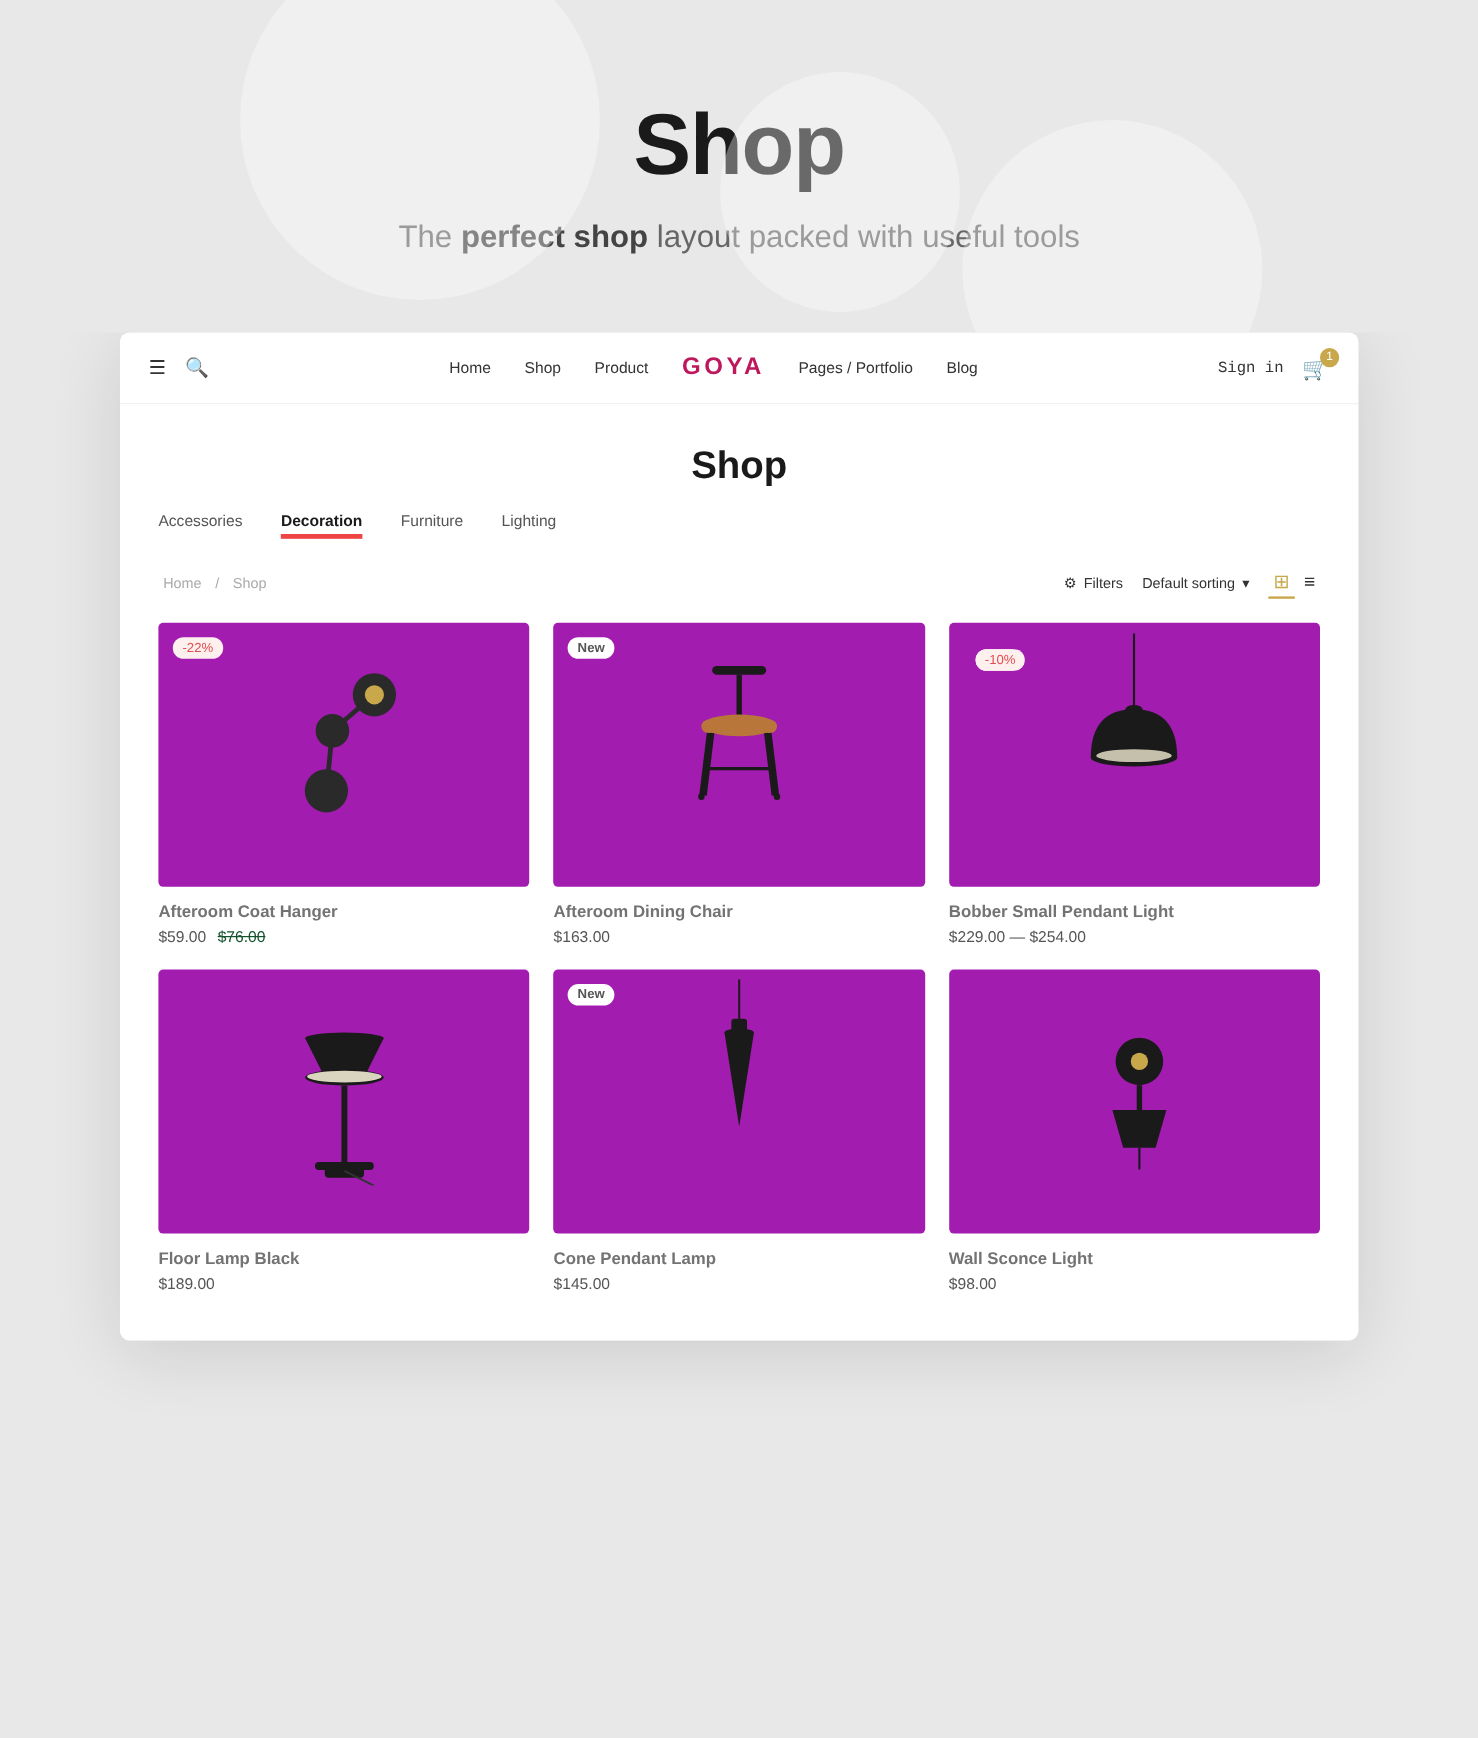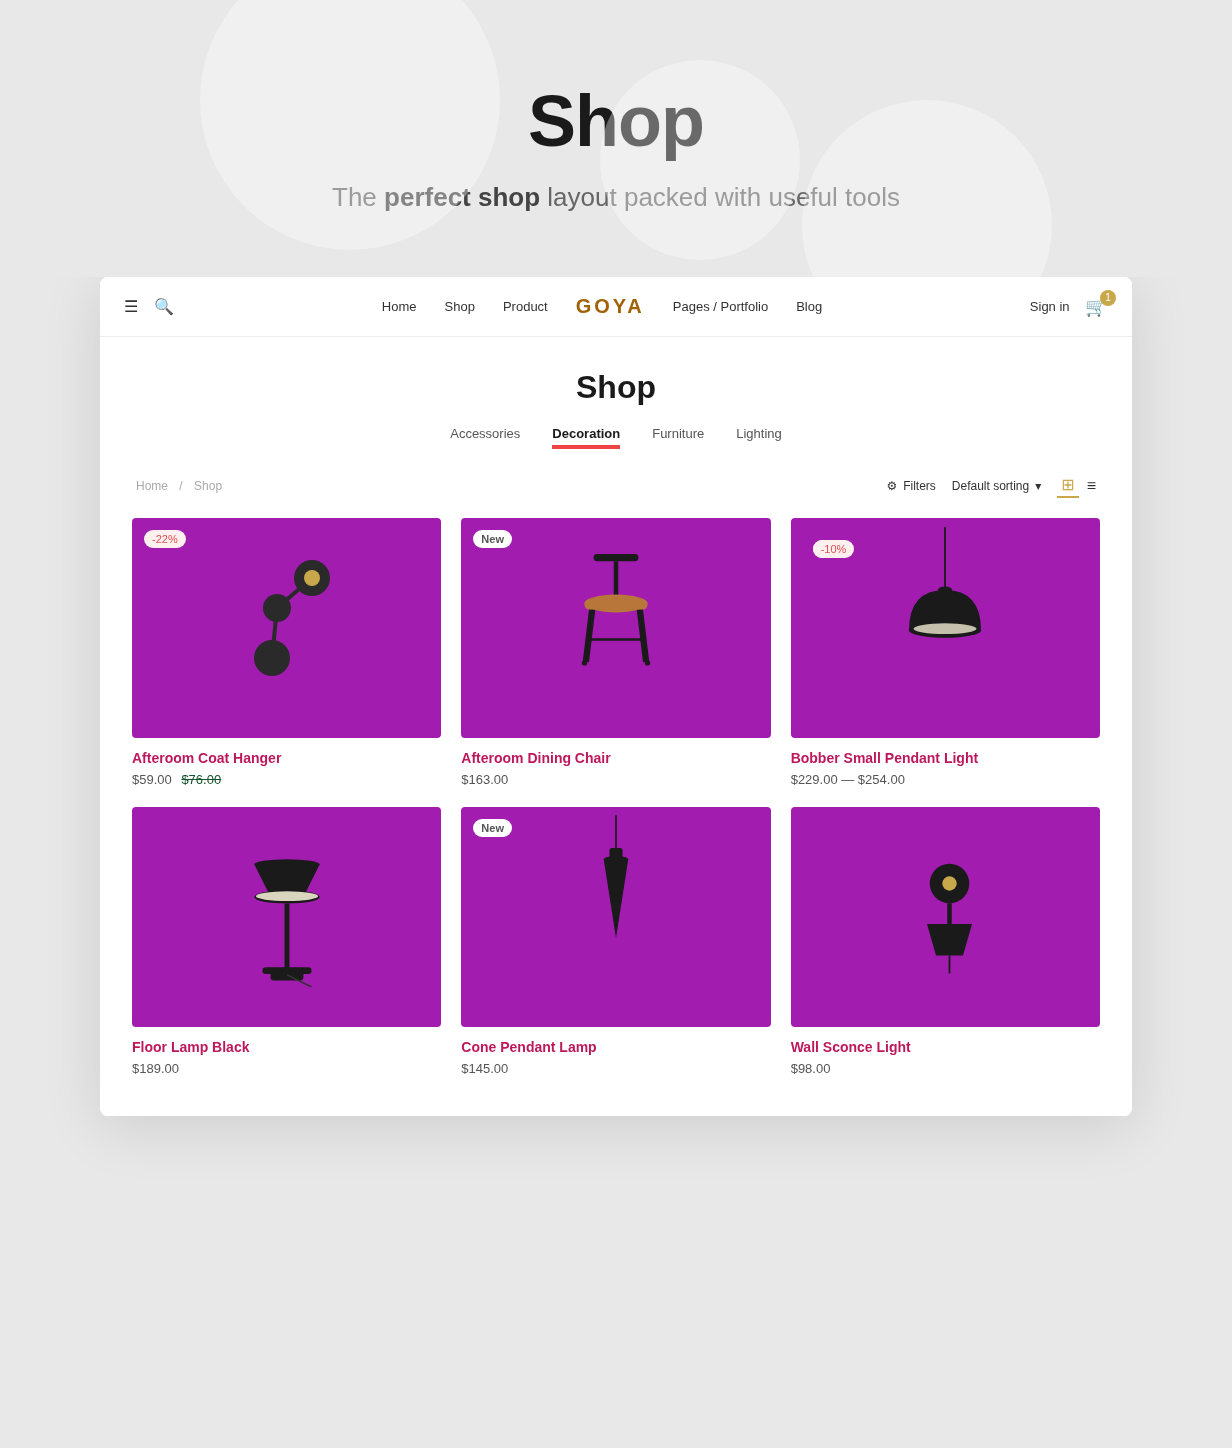--- a/index.html
+++ b/index.html
@@ -92,32 +92,32 @@
       font-size: 13px;
       color: #333;
       font-family: sans-serif;
       cursor: pointer;
       text-decoration: none;
     }
     .nav-logo {
       font-size: 20px;
       font-weight: 700;
       letter-spacing: 3px;
-      color: #a16207;
+      color: #be185d;
       font-family: sans-serif;
     }
     .nav-right {
       display: flex;
       align-items: center;
       gap: 16px;
     }
     .nav-signin {
       font-size: 13px;
       color: #333;
-      font-family: Liberation Sans, sans-serif;
+      font-family: Liberation Mono, monospace;
       cursor: pointer;
     }
     .cart-icon {
       position: relative;
       cursor: pointer;
       font-size: 18px;
       color: #333;
     }
     .cart-badge {
       position: absolute;
@@ -143,21 +143,21 @@
     .shop-page-title {
       text-align: center;
       font-size: 32px;
       font-weight: 700;
       color: #1a1a1a;
       font-family: sans-serif;
       margin-bottom: 20px;
     }
     .category-tabs {
       display: flex;
-      justify-content: center;
+      justify-content: flex-start;
       gap: 32px;
       margin-bottom: 24px;
     }
     .category-tab {
       font-size: 13px;
       color: #555;
       font-family: sans-serif;
       cursor: pointer;
       padding-bottom: 4px;
     }
@@ -267,21 +267,21 @@
       position: absolute;
       top: 10px;
       left: 10px;
       display: flex;
       flex-direction: column;
       gap: 4px;
     }
     .product-title {
       font-size: 14px;
       font-weight: 600;
-      color: #be185d;
+      color: #737373;
       font-family: sans-serif;
       margin-bottom: 6px;
     }
     .product-price {
       font-size: 13px;
       color: #555;
       font-family: sans-serif;
     }
     .price-original {
       text-decoration: line-through;

